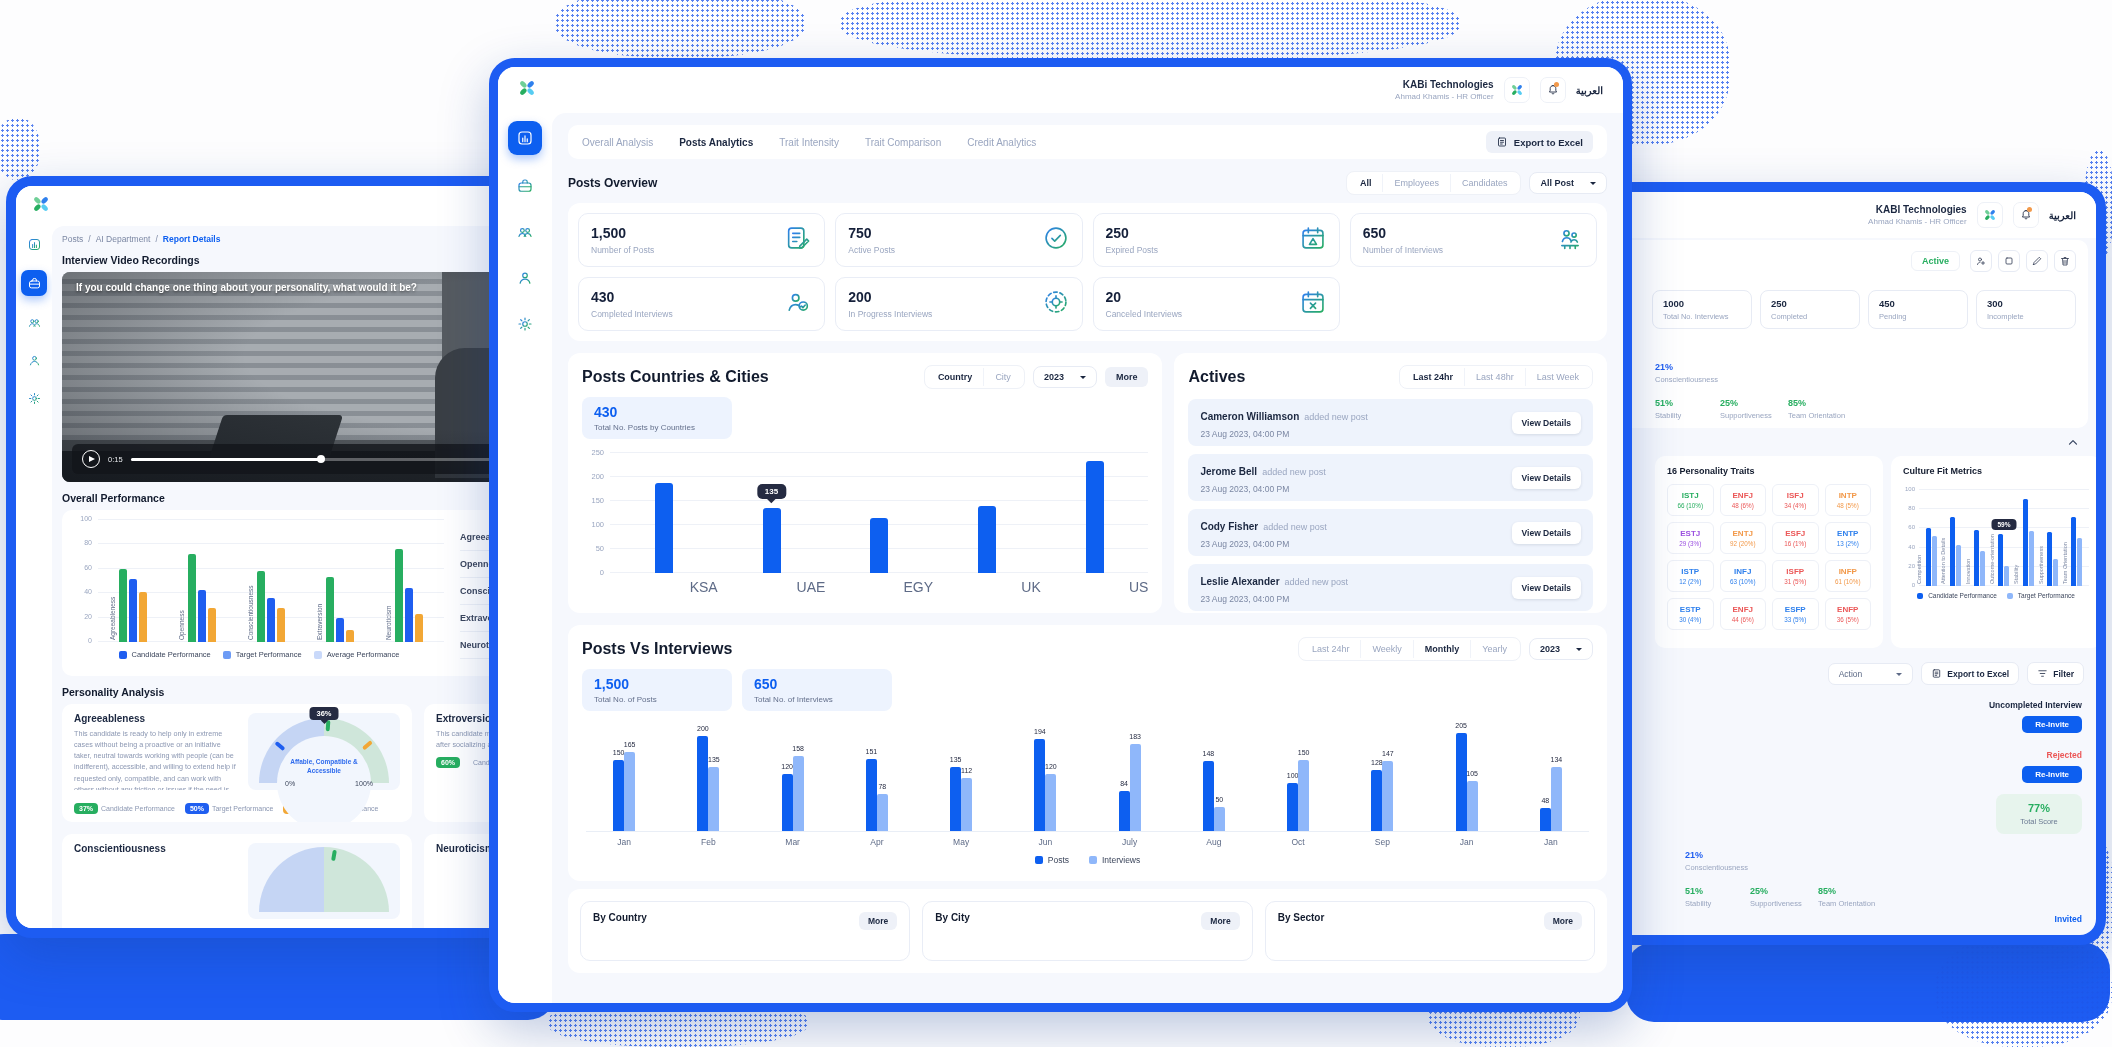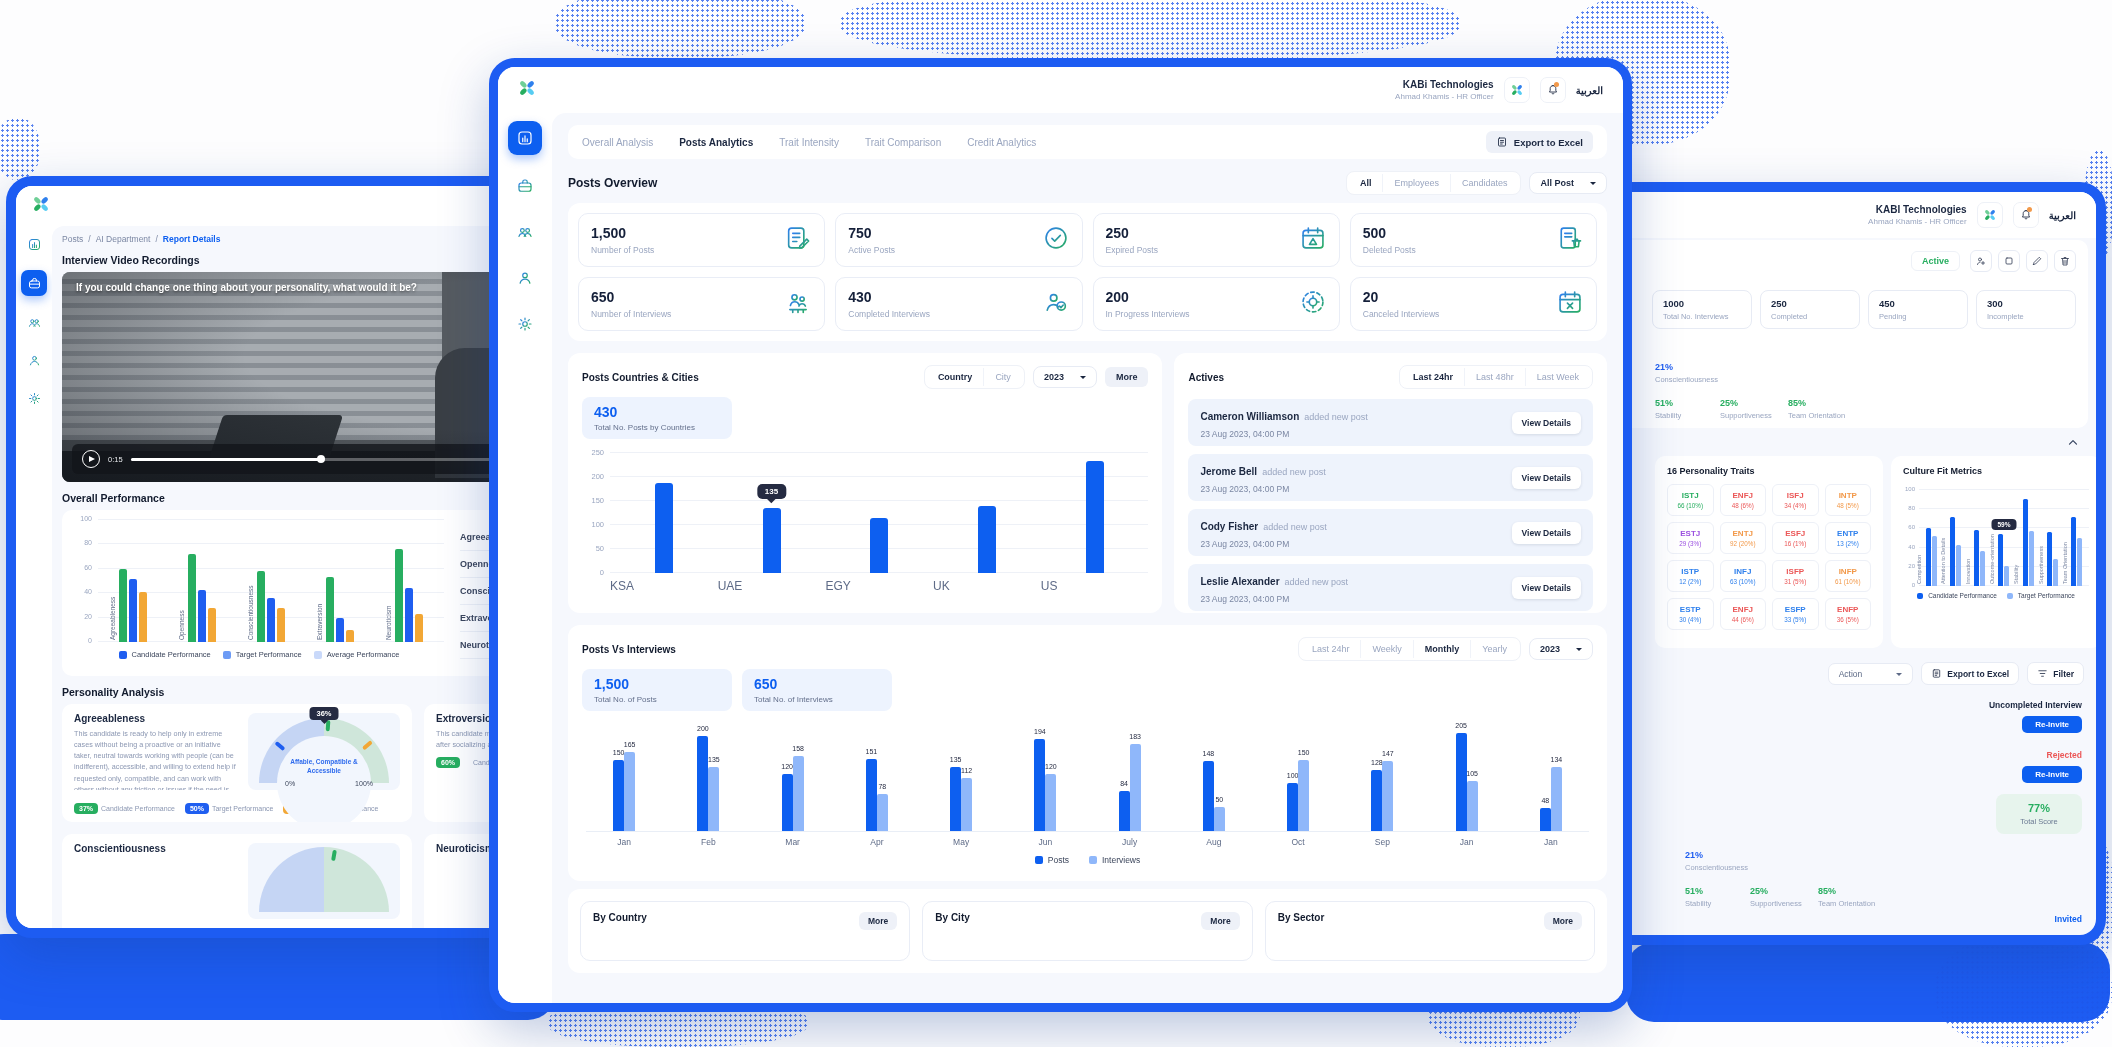--- a/index.html
+++ b/index.html
@@ -43,33 +43,33 @@
 .more-btn{background:#eef1f8;border:none;border-radius:6px;padding:5px 11px;font-size:9px;font-weight:700;color:#1b2740;cursor:pointer;}
 .stats-card{margin-top:8px;padding:10px;}
 .stats-grid{display:grid;grid-template-columns:repeat(4,1fr);gap:10px;}
 .stat-cell{border:1px solid #e9edf6;border-radius:10px;padding:9px 12px;display:flex;justify-content:space-between;align-items:center;height:54px;background:#fff;}
 .stat-val{font-size:14px;font-weight:700;color:#15203a;}
 .stat-lbl{font-size:8.5px;color:#9aa6c0;margin-top:4px;}
 .row2{margin-top:12px;display:flex;gap:12px;height:260px;}
 .countries-card{flex:1.4;padding:12px 14px;}
 .actives-card{flex:1;padding:12px 14px;overflow:hidden;}
 .card-head{display:flex;align-items:center;justify-content:space-between;}
-.card-title{font-size:10px;font-weight:700;color:#121b2e;}
+.card-title{font-size:16px;font-weight:700;color:#121b2e;}
 .hl-box{margin-top:8px;width:150px;background:#edf3fe;border-radius:8px;padding:7px 12px;}
 .hl-val{font-size:14px;font-weight:700;color:#0d5ff0;}
 .hl-lbl{font-size:8px;color:#64708c;margin-top:3px;}
 .cchart{position:relative;margin-top:14px;}
 .cc-plot{position:relative;height:120px;margin-left:28px;}
 .cc-line{position:absolute;left:0;right:0;height:1px;background:#eef1f7;}
 .cc-ylab{position:absolute;left:-28px;top:-4px;font-size:7.5px;color:#9aa6c0;width:22px;text-align:right;}
 .cc-bar{position:absolute;bottom:0;width:18px;transform:translateX(-50%);background:#0d5ff0;border-radius:3px 3px 0 0;}
 .cc-tip{position:absolute;transform:translateX(-50%);background:#252b42;color:#fff;font-size:8px;font-weight:700;padding:3px 8px;border-radius:5px;z-index:2;}
 .cc-tip::after{content:'';position:absolute;left:50%;bottom:-3px;width:6px;height:6px;background:#252b42;transform:translateX(-50%) rotate(45deg);}
 .cc-cats{display:flex;margin-left:28px;margin-top:6px;}
-.cc-cats span{flex:1;text-align:left;font-size:12px;color:#5e6b87;}
+.cc-cats span{flex:1;text-align:right;font-size:14px;color:#5e6b87;}
 .act-list{margin-top:10px;display:flex;flex-direction:column;gap:8px;height:224px;overflow:hidden;}
 .act-row{background:#eef3fc;border-radius:8px;padding:7px 12px;display:flex;justify-content:space-between;align-items:center;min-height:40px;flex:none;}
 .act-name{font-size:10px;font-weight:700;color:#1b2740;}
 .act-action{font-size:9px;color:#9aa6c0;margin-left:5px;font-weight:400;}
 .act-time{font-size:8.5px;color:#7b87a3;margin-top:5px;}
 .vd-btn{background:#fff;border:none;border-radius:6px;padding:6px 10px;font-size:8.5px;font-weight:700;color:#1b2740;box-shadow:0 1px 3px rgba(27,39,64,.12);cursor:pointer;}
 .pvi-card{margin-top:12px;padding:12px 14px;height:256px;overflow:hidden;}
 .hl-row{display:flex;gap:10px;margin-top:8px;}
 .pv-chart{display:flex;margin-top:6px;position:relative;padding-top:14px;}
 .pv-grp{flex:1;position:relative;}
@@ -855,30 +855,20 @@
                 <div class="stat-val">250</div>
                 <div class="stat-lbl">Expired Posts</div>
               </div>
               <div><svg width="28" height="28" viewBox="0 0 24 24" fill="none" stroke="url(#icongrad)" stroke-width="1.4" stroke-linecap="round" stroke-linejoin="round">
                   <rect x="3.5" y="5.5" width="17" height="15" rx="2.5"></rect>
                   <path d="M8 3.5v4M16 3.5v4M3.5 10h17M9 17.5l3-5 3 5z"></path>
                 </svg></div>
             </div>
             <div class="stat-cell">
               <div>
-                <div class="stat-val">500</div>
-                <div class="stat-lbl">Deleted Posts</div>
-              </div>
-              <div><svg width="28" height="28" viewBox="0 0 24 24" fill="none" stroke="url(#icongrad)" stroke-width="1.4" stroke-linecap="round" stroke-linejoin="round">
-                  <rect x="4.5" y="3.5" width="12" height="17" rx="2"></rect>
-                  <path d="M7.5 8h6M7.5 11h6M14 14.5h7M15.2 14.5l.6 5h3.4l.6-5M16.6 14.5v-1.3h1.8v1.3"></path>
-                </svg></div>
-            </div>
-            <div class="stat-cell">
-              <div>
                 <div class="stat-val">650</div>
                 <div class="stat-lbl">Number of Interviews</div>
               </div>
               <div><svg width="28" height="28" viewBox="0 0 24 24" fill="none" stroke="url(#icongrad)" stroke-width="1.4" stroke-linecap="round" stroke-linejoin="round">
                   <circle cx="9" cy="8" r="2.2"></circle>
                   <circle cx="15.5" cy="9.5" r="1.8"></circle>
                   <path d="M5.5 15c.5-2 2-3.2 3.8-3.2 1.5 0 2.8.8 3.4 2.2M12.8 15.5c.4-1.2 1.4-2 2.7-2 1.3 0 2.4.8 2.8 2M5 18.5h14M7.5 18.5V21M12 18.5V21M16.5 18.5V21"></path>
                 </svg></div>
             </div>
             <div class="stat-cell">

